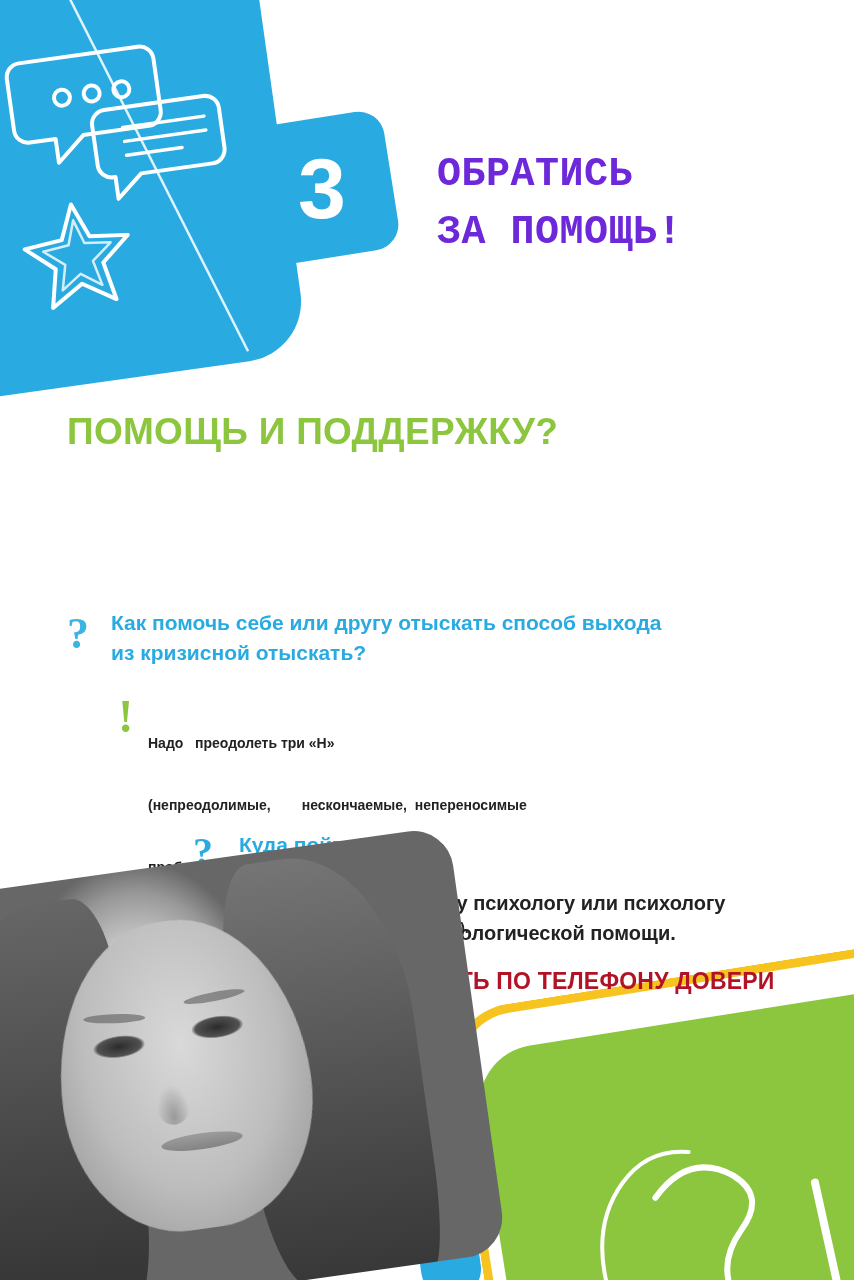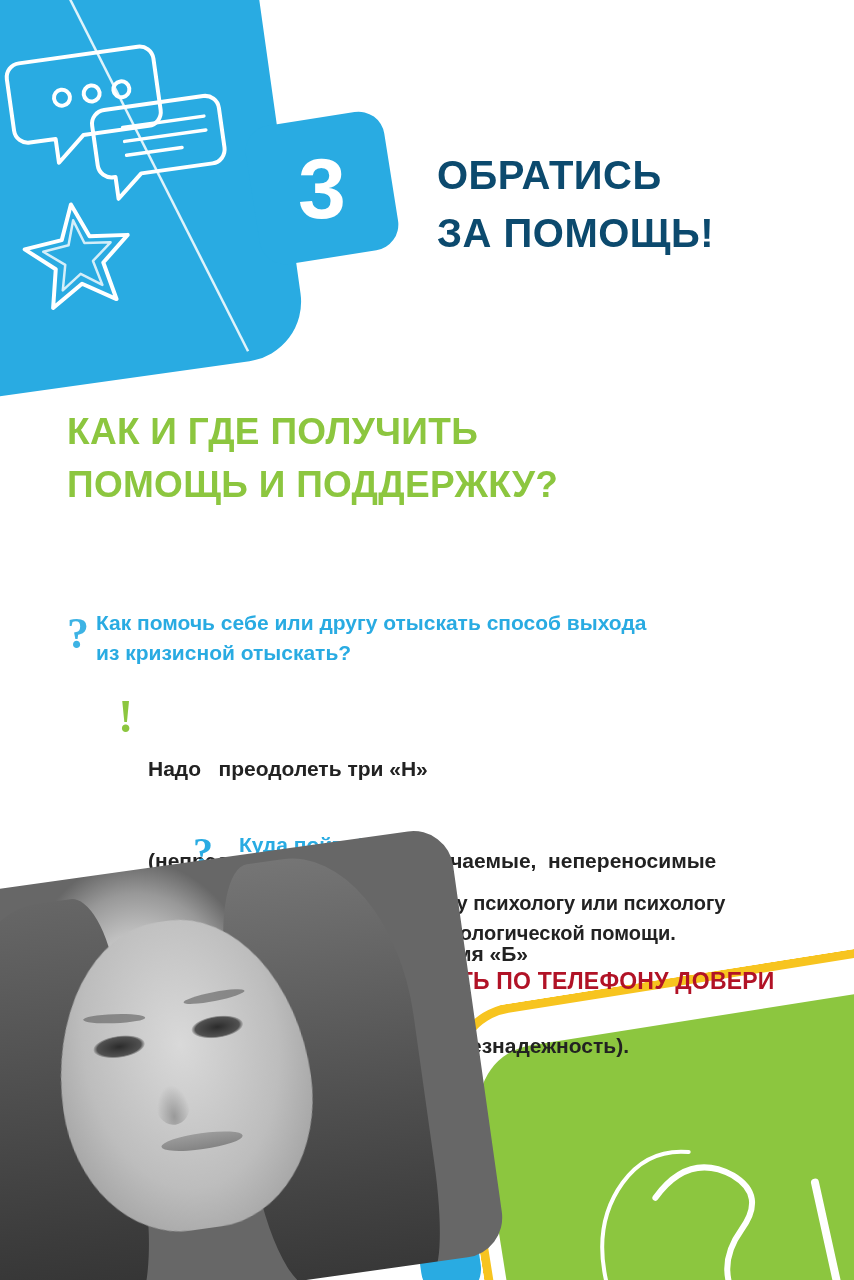--- a/index.html
+++ b/index.html
@@ -64,25 +64,26 @@
     line-height: 1;
     font-family: "Liberation Sans", sans-serif;
   }
 
   
   .title-blue {
     position: absolute;
     left: 437px;
     top: 146px;
     z-index: 4;
-    color: #0c4a6e;
+    color: #6d28d9;
     font-size: 40px;
     font-weight: bold;
     line-height: 1.45;
     letter-spacing: 0.5px;
+    font-family: Liberation Mono, monospace;
   }
 
   
   .title-green {
     position: absolute;
     left: 67px;
     top: 406px;
     width: 700px;
     z-index: 4;
     color: #8CC63F;
@@ -105,21 +106,21 @@
     left: 0;
     top: 4px;
     color: #29ABE2;
     font-size: 44px;
     font-weight: bold;
     line-height: 1;
     font-family: "Liberation Serif", serif;
     opacity: .9;
   }
   .q-text {
-    margin-left: 29px;
+    margin-left: 44px;
     color: #29ABE2;
     font-size: 21px;
     font-weight: bold;
     line-height: 1.45;
   }
 
   
   .a-block {
     position: absolute;
     left: 118px;
@@ -133,21 +134,21 @@
     top: 2px;
     color: #8CC63F;
     font-size: 46px;
     font-weight: bold;
     line-height: 1;
     font-family: "Liberation Serif", serif;
   }
   .a-text {
     margin-left: 30px;
     color: #222;
-    font-size: 21px;
+    font-size: 14px;
     font-weight: bold;
     line-height: 1.47;
     white-space: pre-wrap;
   }
 
   
   .q2-block {
     position: absolute;
     left: 193px;
     top: 830px;
@@ -374,21 +375,20 @@
 <div class="num-badge">
   <span>3</span>
 </div>
 
 <div class="title-blue">
   <div>ОБРАТИСЬ</div>
   <div>ЗА ПОМОЩЬ!</div>
 </div>
 
 <div class="title-green">
-  <div>КАК И ГДЕ ПОЛУЧИТЬ</div>
   <div>ПОМОЩЬ И ПОДДЕРЖКУ?</div>
 </div>
 
 <div class="q-block">
   <div class="q-mark">?</div>
   <div class="q-text">
     <div>Как   помочь себе или другу отыскать способ выхода</div>
     <div>из кризисной отыскать?</div>
   </div>
 </div>

